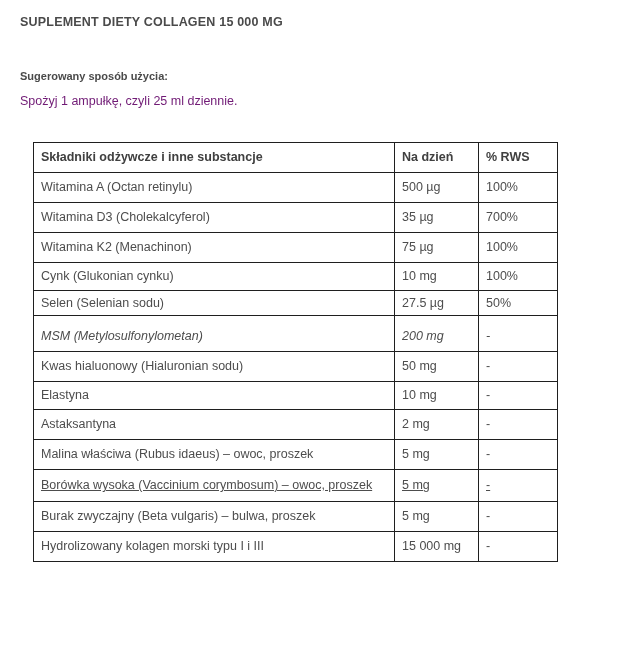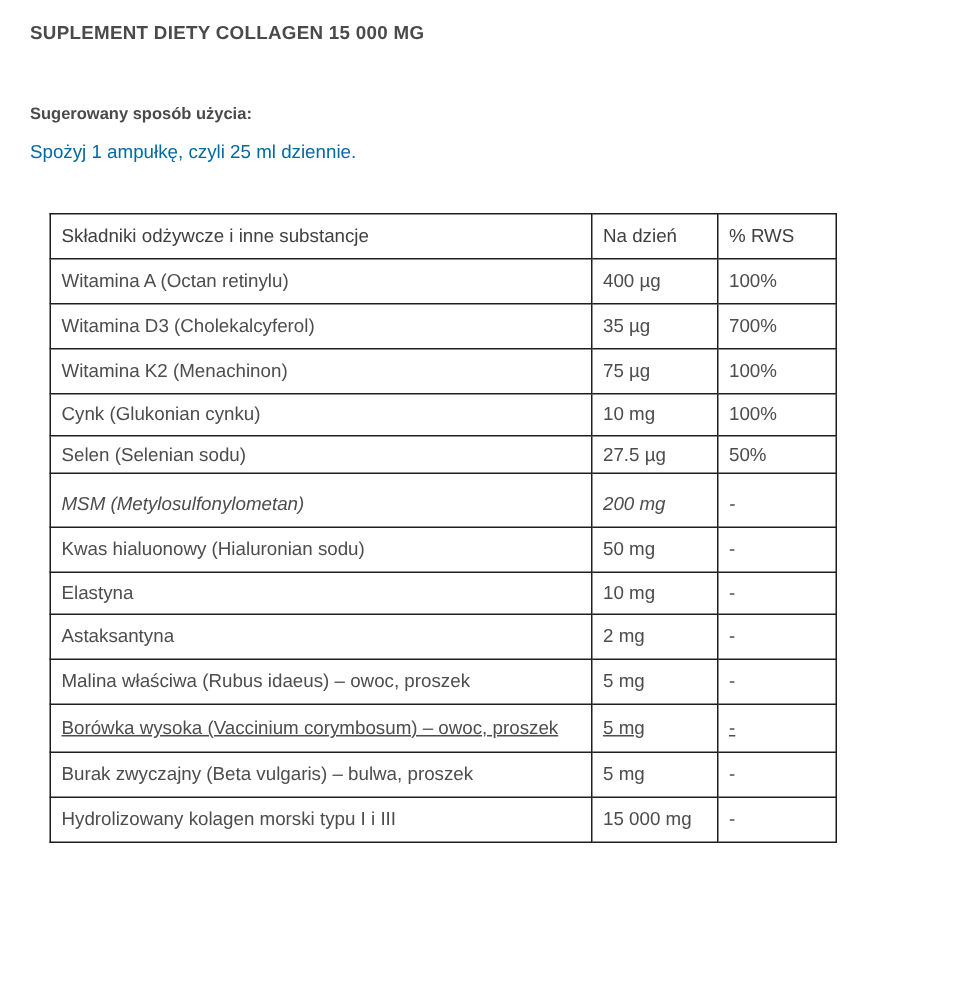--- a/index.html
+++ b/index.html
@@ -25,21 +25,21 @@
   .usage-heading {
     margin-top: 41px;
     font-size: 11px;
     font-weight: bold;
     color: #4a4a4a;
   }
   .usage-text {
     margin-top: 12px;
     font-size: 12.5px;
     font-weight: normal;
-    color: #0369a1;
+    color: #701a75;
   }
   table.supplement-table {
     margin: 34px 0 0 13px;
     width: 524px;
     border-collapse: collapse;
     table-layout: fixed;
   }
   table.supplement-table col.col-name   { width: 361px; }
   table.supplement-table col.col-amount { width: 84px;  }
   table.supplement-table col.col-rws    { width: 79px;  }
@@ -49,21 +49,21 @@
     font-size: 12.5px;
     line-height: 15px;
     color: #4d4d4d;
     text-align: left;
     vertical-align: middle;
     padding: 7px 7px 7px 7px;
     overflow: hidden;
     white-space: nowrap;
   }
   .supplement-table th {
-    font-weight: normal;
+    font-weight: bold;
     color: #404040;
   }
   
   tbody tr:nth-child(4) td  { padding-top: 6px;  padding-bottom: 6px; }  
   tbody tr:nth-child(5) td  { padding-top: 5px;  padding-bottom: 4px; }  
   tbody tr:nth-child(6) td  { padding-top: 13px; padding-bottom: 7px; font-style: italic; }  
   tbody tr:nth-child(8) td  { padding-top: 6px;  padding-bottom: 6px; }  
   tbody tr:nth-child(11) td { padding-top: 8px;  padding-bottom: 8px; text-decoration: underline; }  
   tbody tr:nth-child(16) td { padding-top: 11px; padding-bottom: 8px; }  
   td.align-right { text-align: left; padding-right: 10px; }
@@ -88,21 +88,21 @@
     <thead>
       <tr>
         <th>Składniki odżywcze i inne substancje</th>
         <th>Na dzień</th>
         <th>% RWS</th>
       </tr>
     </thead>
     <tbody>
         <tr>
     <td>Witamina A (Octan retinylu)</td>
-    <td>400 µg</td>
+    <td>500 µg</td>
     <td>100%</td>
   </tr>
         <tr>
     <td>Witamina D3 (Cholekalcyferol)</td>
     <td>35 µg</td>
     <td>700%</td>
   </tr>
         <tr>
     <td>Witamina K2 (Menachinon)</td>
     <td>75 µg</td>

